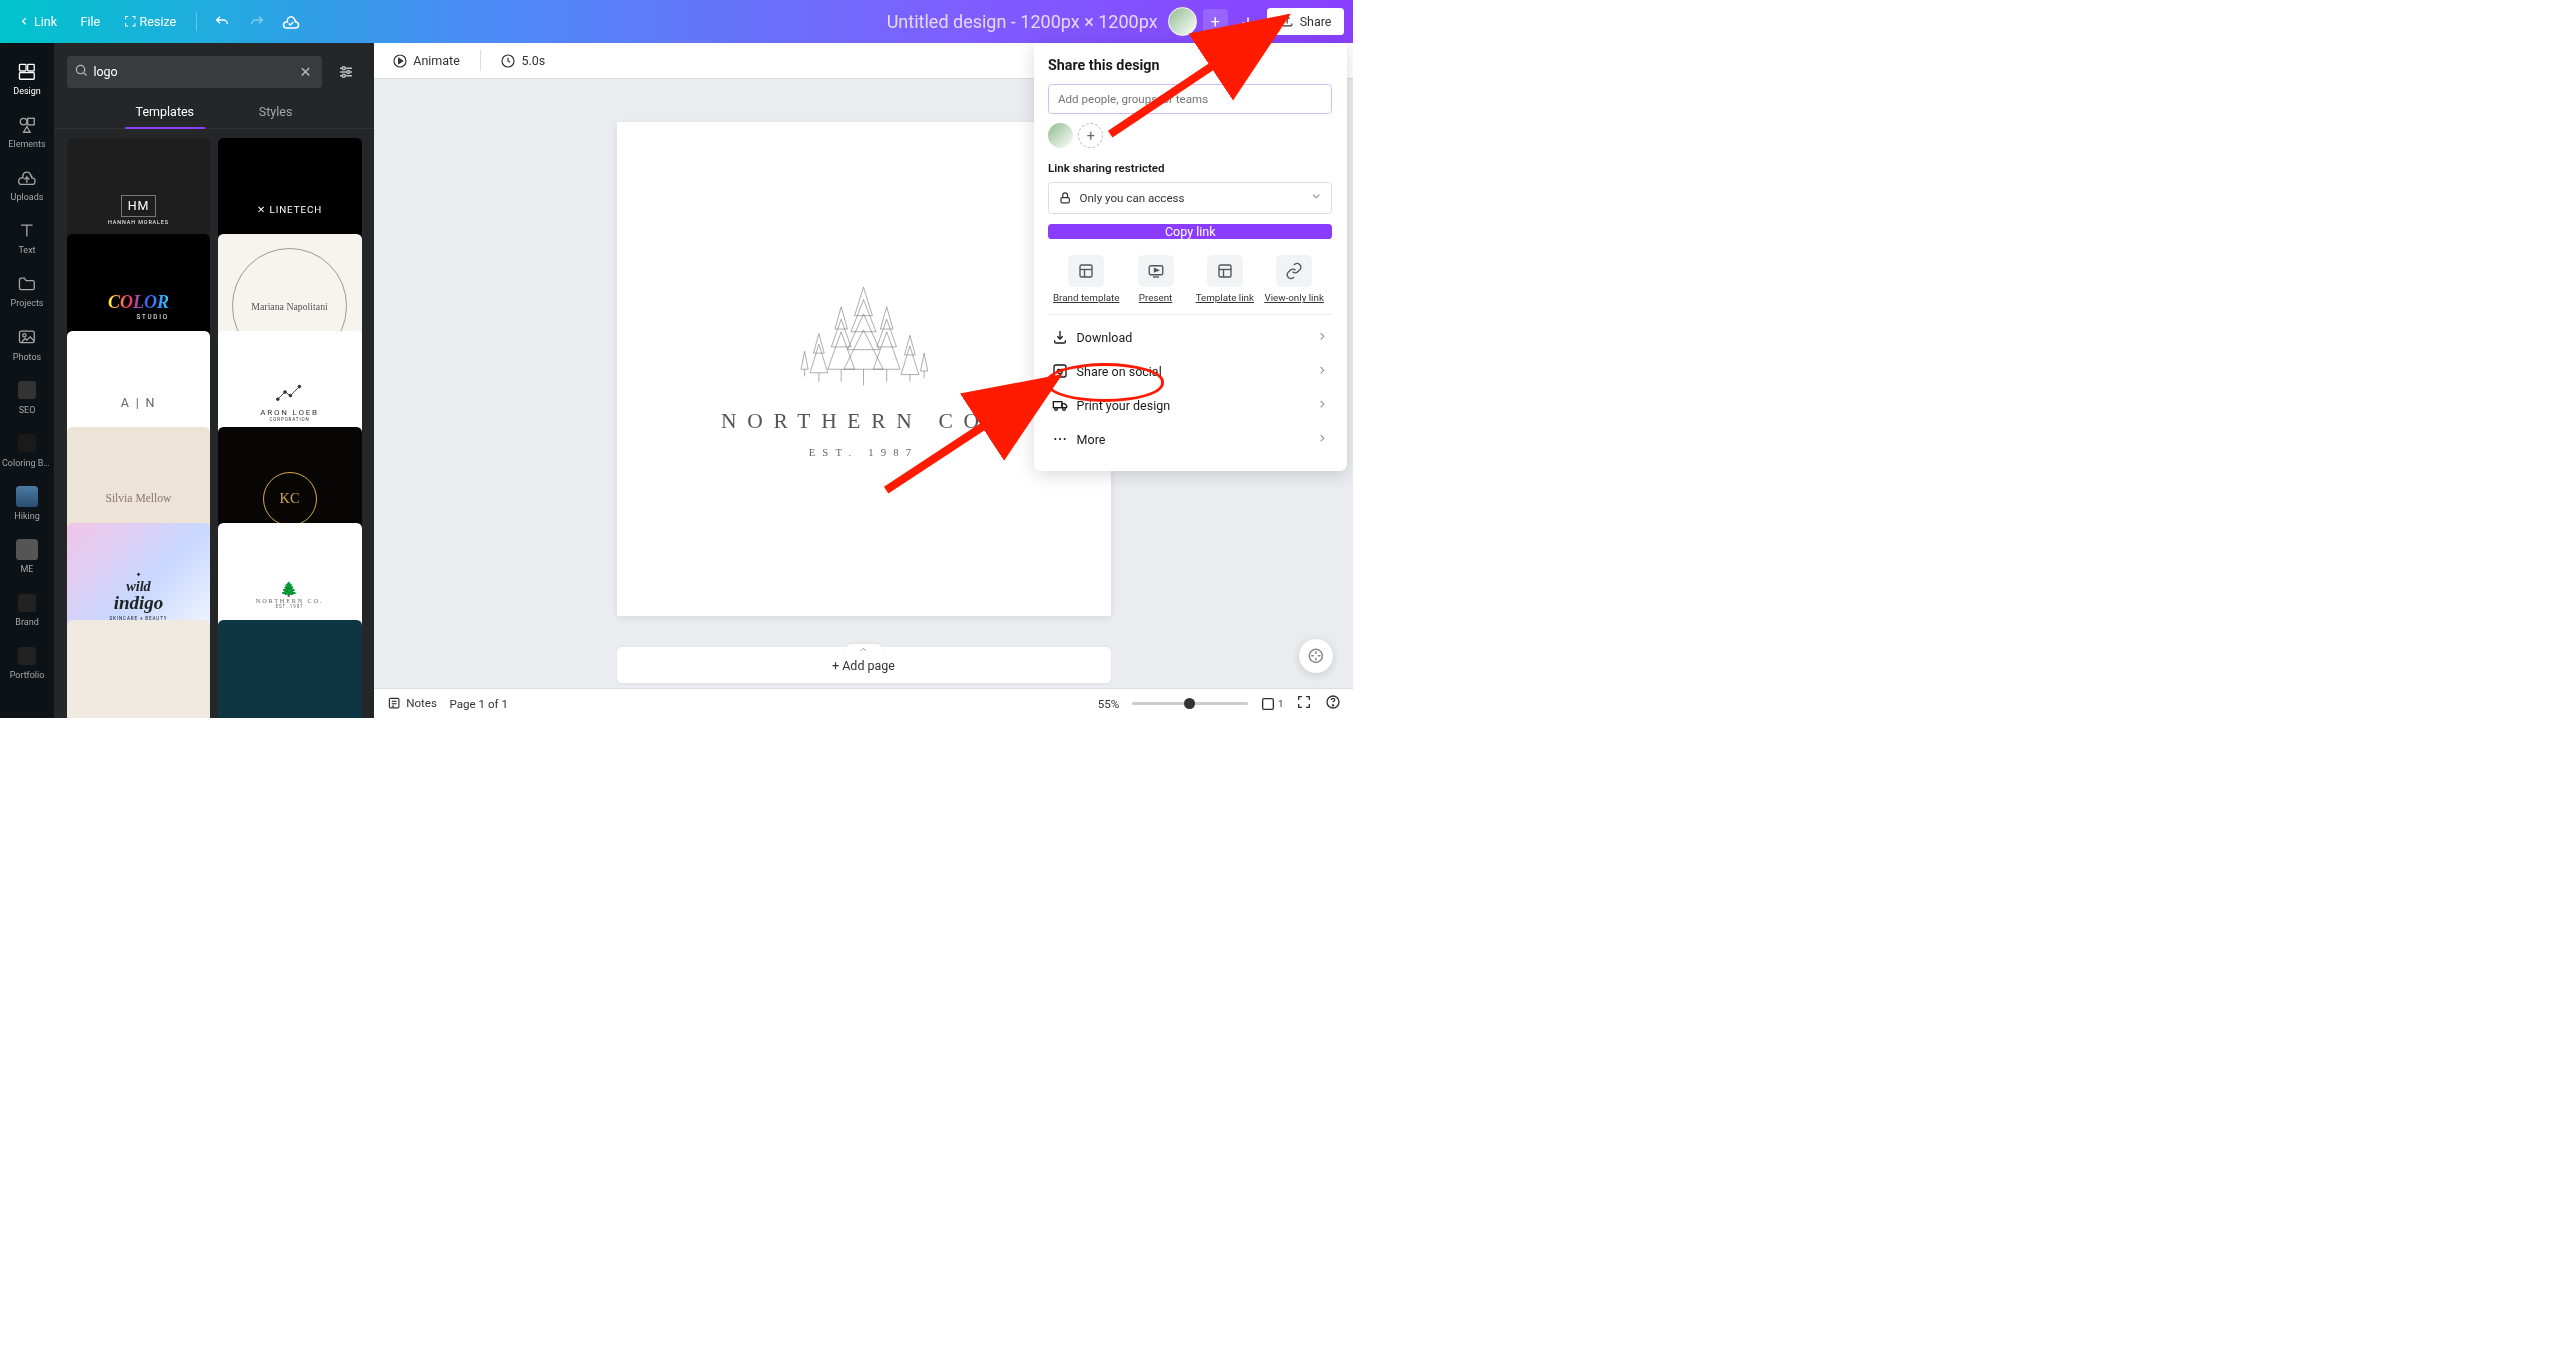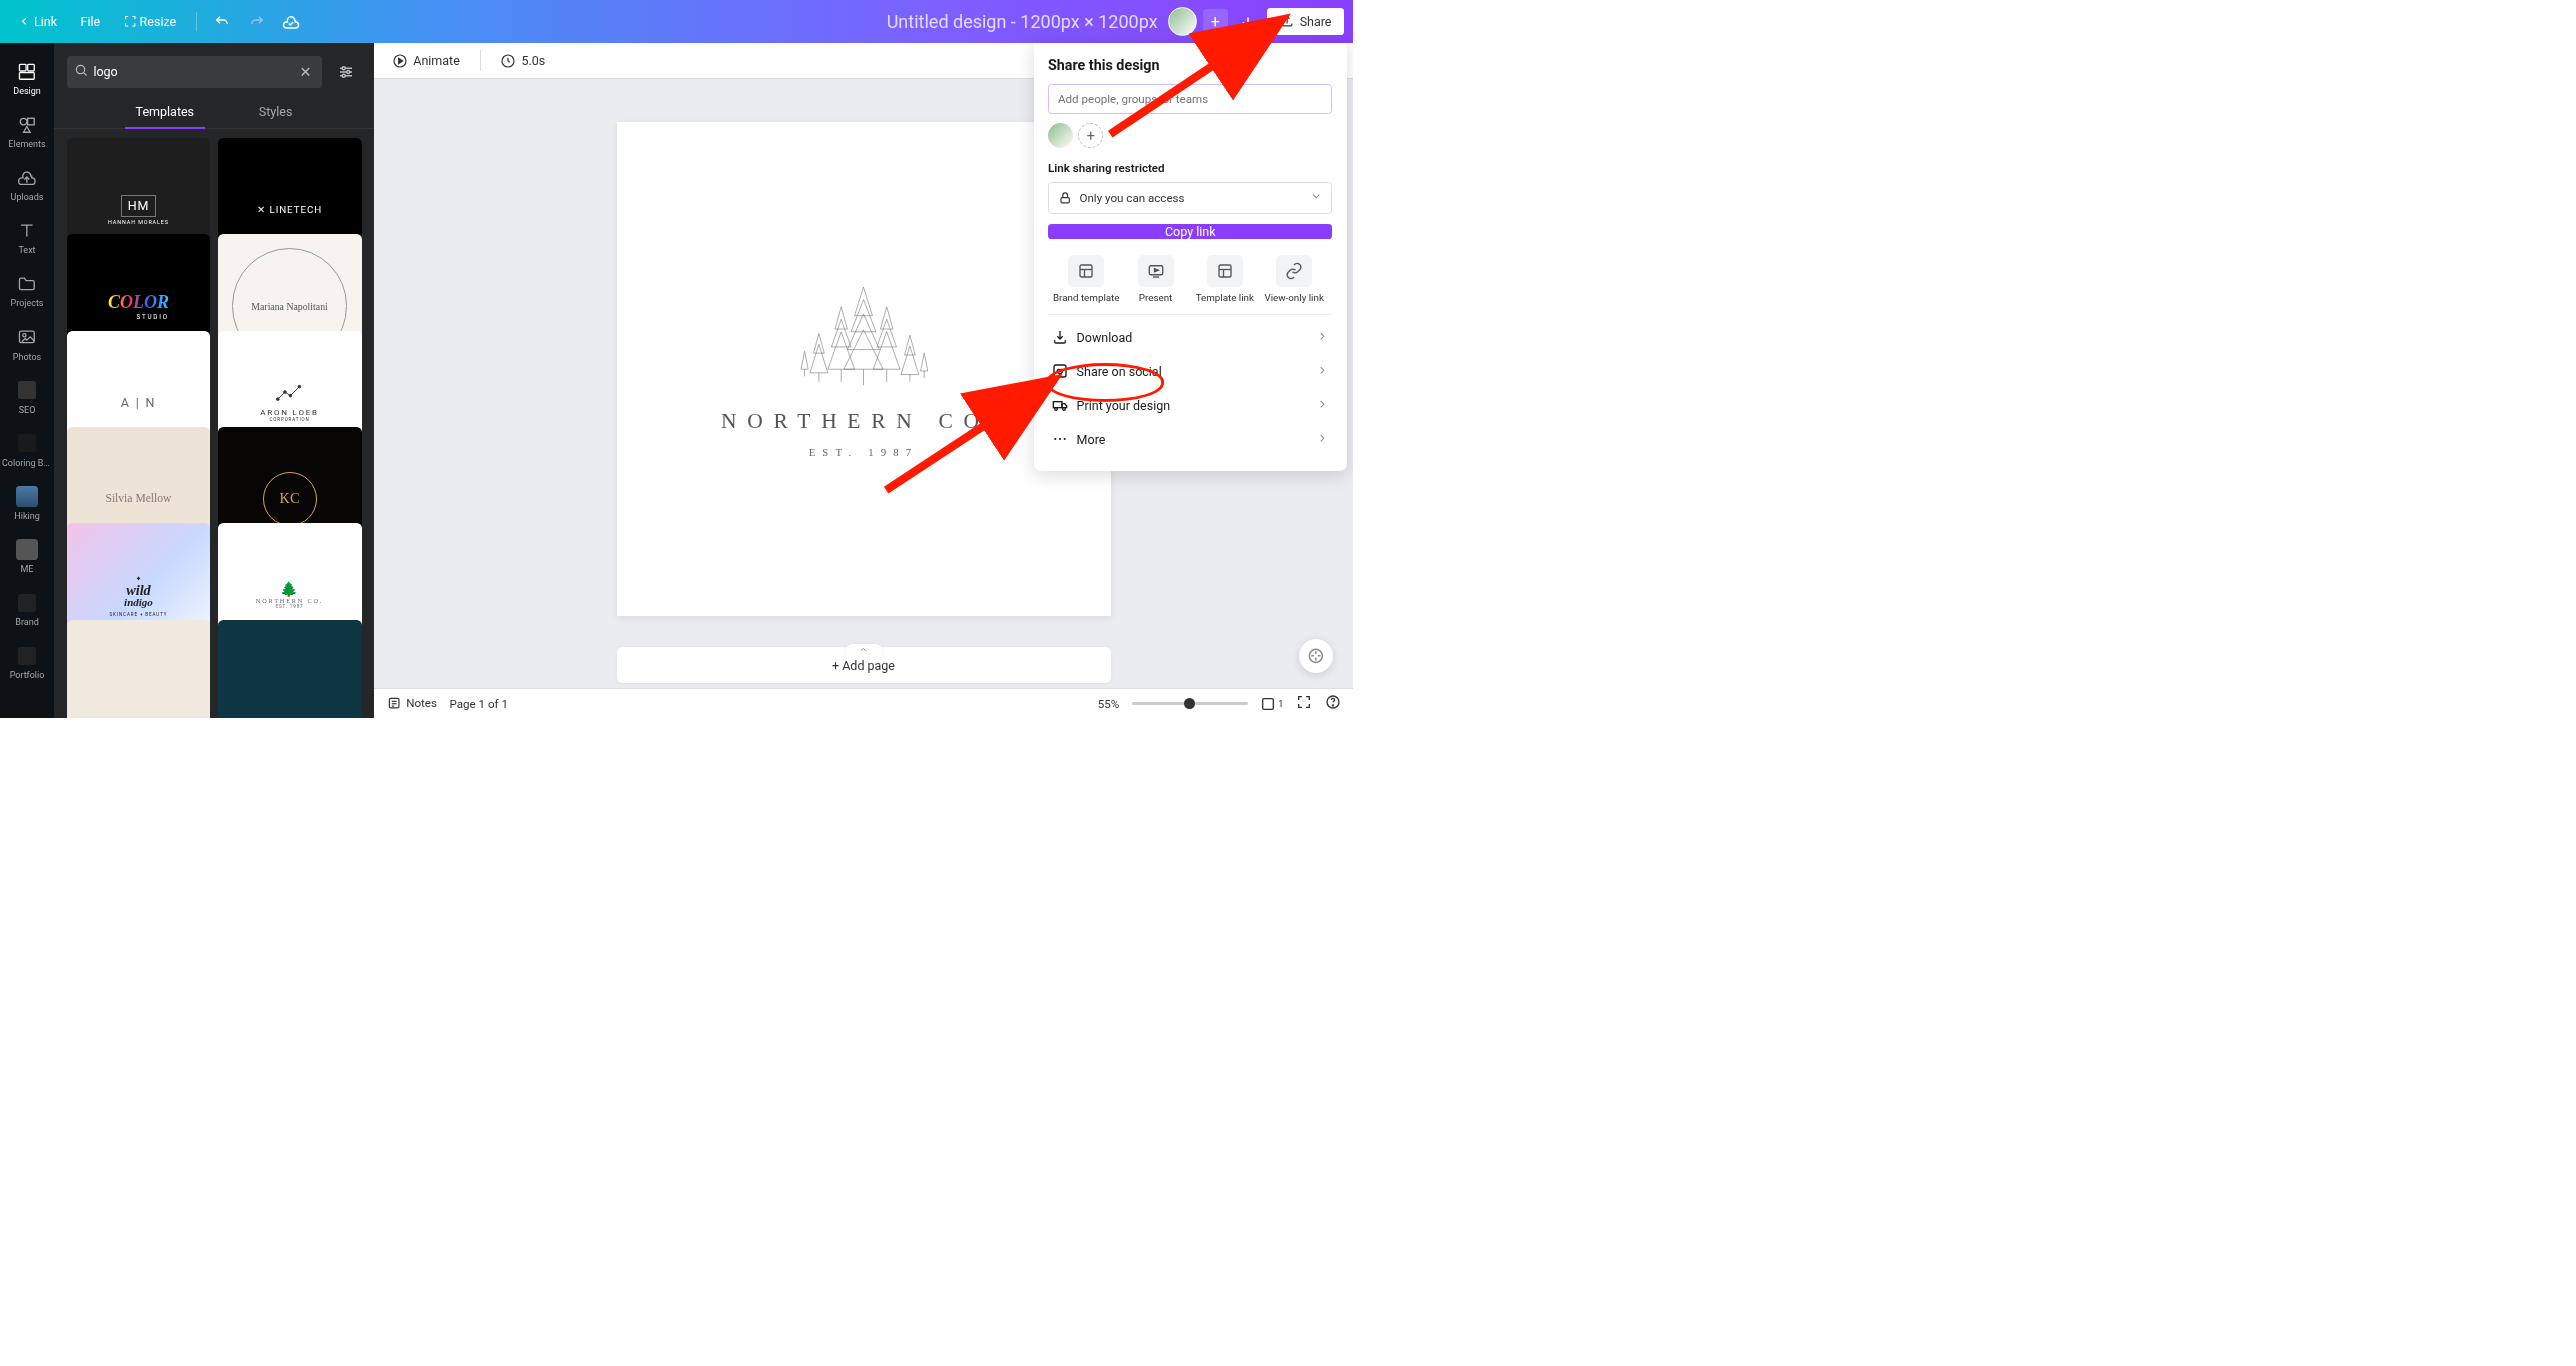--- a/index.html
+++ b/index.html
@@ -85,21 +85,21 @@
 .share-pop h3 { font-size: 14.3px; font-weight: 700; margin-bottom: 10.7px; color: #1a1a1a; }
 .share-input { width: 100%; border: 0.9px solid #d6bcfa; border-radius: 3.6px; padding: 7.2px 9px; font-size: 11.6px; margin-bottom: 9px; outline: none; }
 .share-avatars { display: flex; align-items: center; gap: 5.4px; margin-bottom: 12.5px; }
 .sav { width: 25px; height: 25px; border-radius: 50%; background: linear-gradient(135deg,#8fbc8f,#fff); }
 .sav-add { width: 25px; height: 25px; border-radius: 50%; border: 0.9px dashed #bbb; display: flex; align-items: center; justify-content: center; color: #666; cursor: pointer; }
 .link-label { font-size: 11.6px; font-weight: 600; margin-bottom: 7.2px; color: #1a1a1a; }
 .access-dd { width: 100%; border: 0.9px solid #ddd; border-radius: 3.6px; padding: 7.2px 9px; display: flex; align-items: center; gap: 7.2px; font-size: 11.6px; color: #333; cursor: pointer; margin-bottom: 9px; }
 .access-dd .chev { margin-left: auto; color: #888; }
 .copy-btn { width: 100%; background: #8b3dff; color: #fff; border: none; border-radius: 3.6px; font-size: 12.5px; cursor: pointer; margin-bottom: 12.5px; }
 .share-grid { display: flex; justify-content: space-between; padding: 3.6px 3.6px 10.7px; border-bottom: 0.9px solid #eee; margin-bottom: 5.4px; }
-.sgrid-item { display: flex; flex-direction: column; align-items: center; gap: 5.4px; font-size: 9.8px; color: #333; cursor: pointer; width: 25%; text-align: right; }
+.sgrid-item { display: flex; flex-direction: column; align-items: center; gap: 5.4px; font-size: 9.8px; color: #333; cursor: pointer; width: 25%; text-align: right; text-decoration: underline; }
 .sgrid-icon { width: 36px; height: 32px; border-radius: 5.4px; background: #f2f3f5; display: flex; align-items: center; justify-content: center; color: #555; }
 .share-list { }
 .slist-item { display: flex; align-items: center; gap: 9px; padding: 9px 3.6px; font-size: 12.5px; color: #1a1a1a; cursor: pointer; }
 .slist-item .chev { margin-left: auto; color: #888; }
 
 
 .arrow { position: absolute; z-index: 30; }
 .arrow svg { overflow: visible; }
 .download-circle { position: absolute; z-index: 25; border: 3.6px solid #ff1a00; border-radius: 50%/48%; }
 
@@ -321,21 +321,21 @@
       <div class="tcard tc7">
           <div style="font-family:cursive;color:#877;font-size:11.6px">Silvia Mellow</div>
         </div>
       <div class="tcard tc8">
           <div style="width:54px;height:54px;border:0.9px solid #d4a94e;border-radius:50%;display:flex;align-items:center;justify-content:center;color:#d4a94e;font-family:serif;font-size:14.3px">KC</div>
         </div>
       <div class="tcard tc9">
           <div style="text-align:center;color:#222">
             <div style="font-size:7.2px">✦</div>
             <div style="font-family:serif;font-weight:bold;font-size:14.3px;font-style:italic;line-height:1">wild</div>
-            <div style="font-family:serif;font-weight:bold;font-size:11px;font-style:italic;line-height:1">indigo</div>
+            <div style="font-family:serif;font-weight:bold;font-size:19px;font-style:italic;line-height:1">indigo</div>
             <div style="font-size:4.5px;letter-spacing:0.9px;margin-top:3.6px">SKINCARE + BEAUTY</div>
           </div>
         </div>
       <div class="tcard tc10">
           <div style="text-align:center;color:#666">
             <div style="font-size:14.3px">🌲</div>
             <div style="font-size:6.3px;letter-spacing:1.8px;font-family:serif">NORTHERN CO.</div>
             <div style="font-size:4.5px;letter-spacing:0.9px">EST. 1987</div>
           </div>
         </div>

